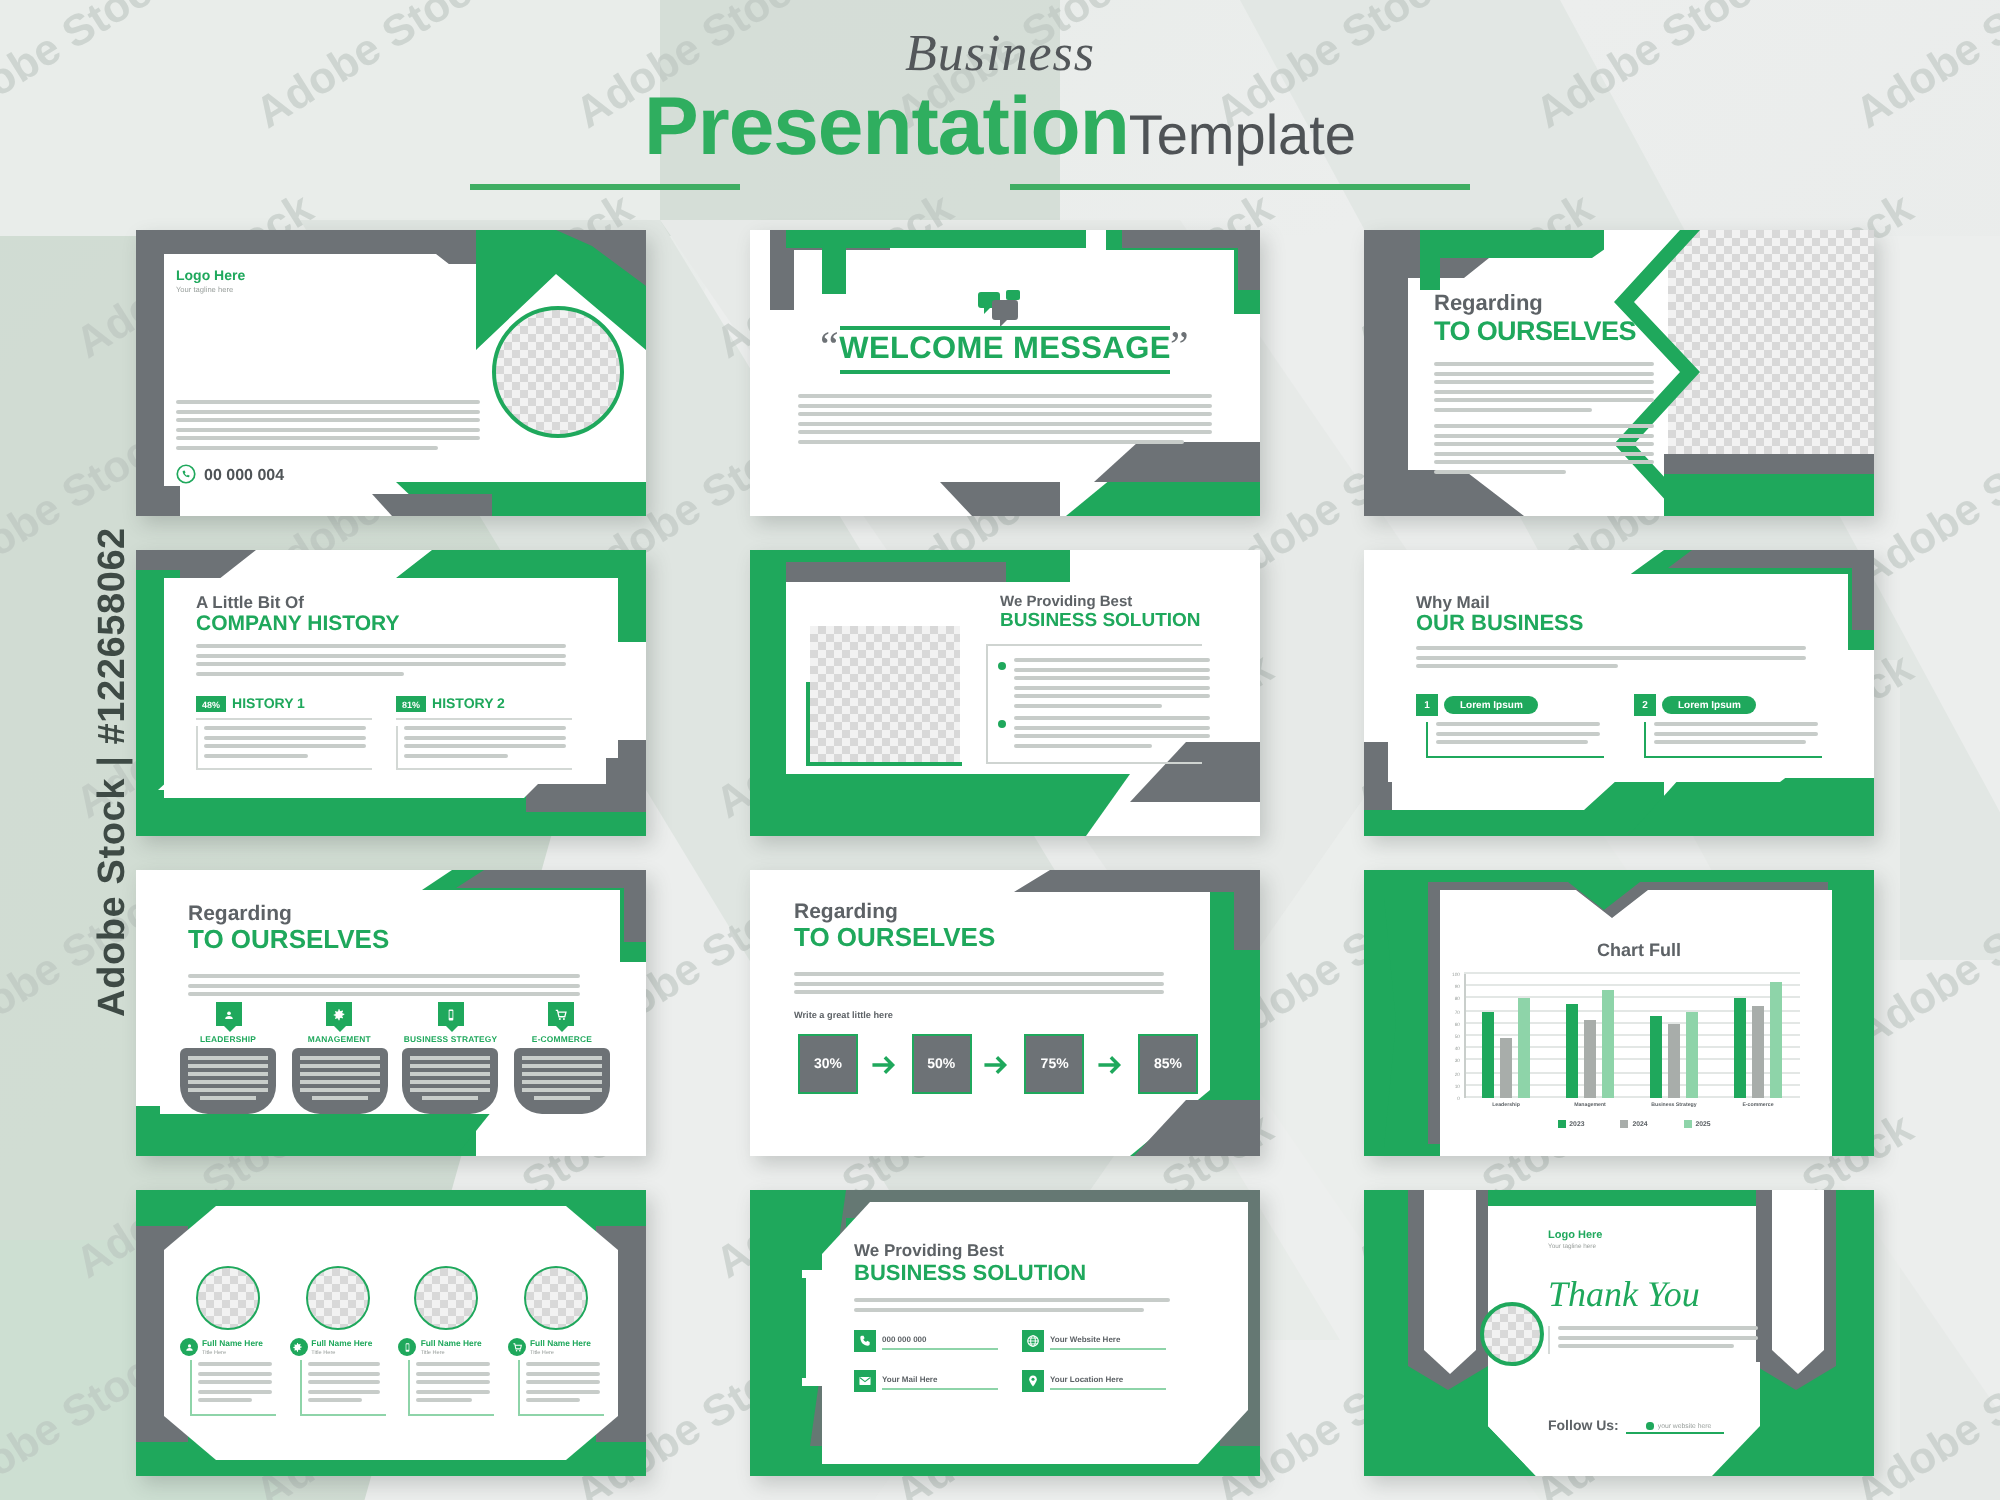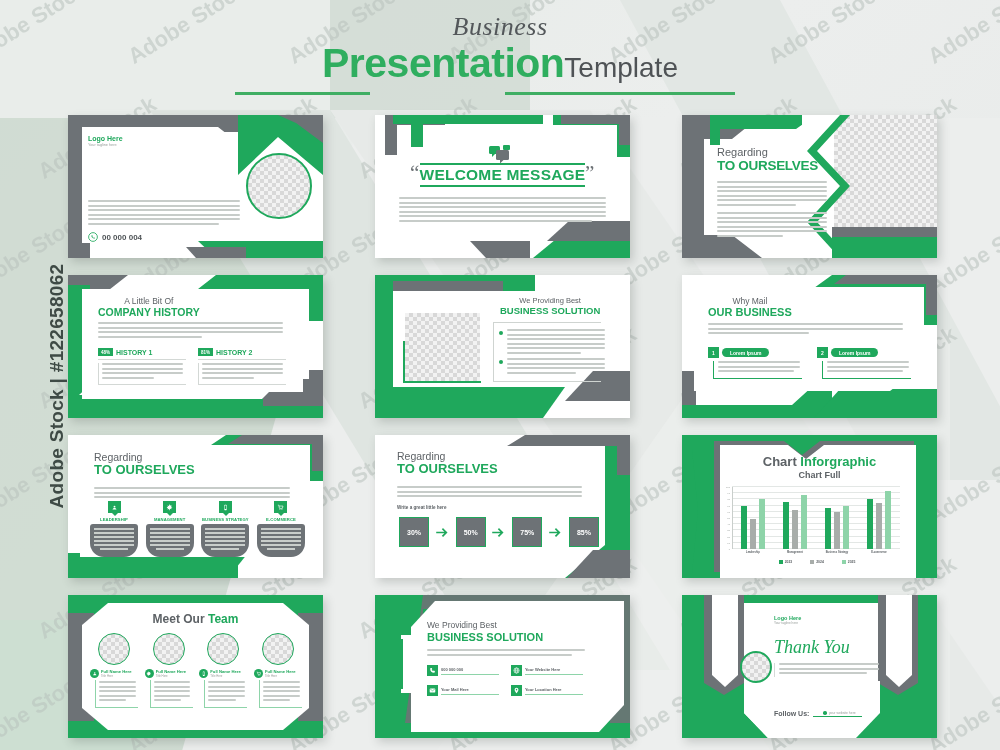--- a/index.html
+++ b/index.html
@@ -37,24 +37,24 @@
   .h-script{font-family:"Liberation Serif",serif;font-style:italic;font-size:26px;color:#53575a;
       letter-spacing:.5px;}
   .h-main{margin-top:-2px;font-size:41px;font-weight:700;letter-spacing:-.5px;}
   .h-green{color:#2fae5f;}
   .h-grey{color:#4f5356;font-weight:400;font-size:28px;letter-spacing:0;}
   
   .grid{position:absolute;left:0;top:0;width:1000px;height:750px;z-index:3;}
   .slide{position:absolute;background:#ffffff;box-shadow:3px 4px 9px rgba(60,70,65,.22);overflow:hidden;}
   .sl-w{width:255px;height:143px;}
   .col1{left:68px;} .col2{left:375px;} .col3{left:682px;}
-  .row1{top:115px;} .row2{top:275px;text-align:center;} .row3{top:435px;} .row4{top:595px;}
+  .row1{top:115px;} .row2{top:275px;} .row3{top:435px;} .row4{top:595px;}
   .gr{background:#1fa85c;} .gy{background:#6d7276;}
   .abs{position:absolute;}
-  .tl-grey{color:#5d6266;font-weight:400;}
+  .tl-grey{color:#5d6266;font-weight:700;}
   .tl-green{color:#1fa85c;font-weight:700;}
   .lines{display:block;}
   .ln{height:2px;background:#c7ccc9;margin-bottom:2.6px;border-radius:1px;}
   .chk{background-image:
       linear-gradient(45deg,#d8d8d8 25%,transparent 25%,transparent 75%,#d8d8d8 75%),
       linear-gradient(45deg,#d8d8d8 25%,transparent 25%,transparent 75%,#d8d8d8 75%);
       background-size:8px 8px;background-position:0 0,4px 4px;background-color:#f2f2f2;}
   .circ{border-radius:50%;}
   .ico{display:flex;align-items:center;justify-content:center;color:#fff;}
   .axis-l{position:absolute;left:0;top:0;bottom:0;width:1px;background:#c9cecb;}
@@ -512,24 +512,20 @@
 
   <div class="slide sl-w col3 row3">
     <div class="abs gr" style="left:0;top:0;width:255px;height:143px;"></div>
     <div class="abs gy" style="left:10px;top:6px;width:240px;height:131px;clip-path:polygon(22px 0,92px 0,110px 14px,128px 0,222px 0,222px 131px,22px 131px);"></div>
     <div class="abs" style="left:16px;top:10px;width:232px;height:133px;background:#fff;clip-path:polygon(22px 0,90px 0,108px 14px,126px 0,218px 0,218px 133px,22px 133px);"></div>
     <div class="abs gr" style="left:10px;top:14px;width:20px;height:125px;clip-path:polygon(0 0,20px 0,20px 125px,0 125px,6px 62px);"></div>
 
     <div class="abs" style="left:30px;top:20px;width:215px;text-align:center;font-size:13px;font-weight:700;">
       <span style="color:#5d6266;"></span>
     </div>
-    <div class="abs" style="left:30px;top:19px;width:215px;text-align:center;font-size:13px;font-weight:700;">
-      <span style="color:#5d6266;">Chart</span>
-      <span style="color:#1fa85c;">Inforgraphic</span>
-    </div>
     <div class="abs" style="left:30px;top:35px;width:215px;text-align:center;font-size:9px;font-weight:700;color:#5d6266;">Chart Full</div>
 
     <div class="abs" id="chart-plot" style="left:50px;top:52px;width:168px;height:62px;">
         <div class="grid-l" style="bottom: 0px;"></div>
         <div style="position: absolute; right: 100%; margin-right: 2px; bottom: -2px; font-size: 2.4px; color: rgb(154, 160, 157);">0</div>
         <div class="grid-l" style="bottom: 6.2px;"></div>
         <div style="position: absolute; right: 100%; margin-right: 2px; bottom: 4.2px; font-size: 2.4px; color: rgb(154, 160, 157);">10</div>
         <div class="grid-l" style="bottom: 12.4px;"></div>
         <div style="position: absolute; right: 100%; margin-right: 2px; bottom: 10.4px; font-size: 2.4px; color: rgb(154, 160, 157);">20</div>
         <div class="grid-l" style="bottom: 18.6px;"></div>
@@ -590,24 +586,20 @@
           <span style="font-size:3.4px;font-weight:700;color:#5d6266;">2025</span>
         </div>
       </div>
   </div>
 
   <div class="slide sl-w col1 row4">
     <div class="abs gy" style="left:0;top:0;width:255px;height:143px;"></div>
     <div class="abs gr" style="left:0;top:0;width:255px;height:143px;clip-path:polygon(0 0,255px 0,255px 18px,230px 18px,230px 126px,255px 126px,255px 143px,0 143px,0 126px,26px 126px,26px 18px,0 18px);"></div>
     <div class="abs" style="left:14px;top:8px;width:227px;height:127px;background:#fff;clip-path:polygon(26px 0,201px 0,227px 22px,227px 105px,201px 127px,26px 127px,0 105px,0 22px);"></div>
 
-    <div class="abs" style="left:0;top:17px;width:255px;text-align:center;font-size:12px;font-weight:700;">
-      <span style="color:#5d6266;">Meet Our</span>
-      <span style="color:#1fa85c;">Team</span>
-    </div>
 
     <div class="abs" id="team" style="left:22px;top:38px;width:212px;display:flex;justify-content:space-between;">
         <div style="width: 48px;">
           <div class="circ chk" style="width:30px;height:30px;margin:0 auto;border:1.6px solid #1fa85c;"></div>
           <div style="display:flex;align-items:center;gap:2px;margin-top:4px;">
             <div style="width:9px;height:9px;border-radius:50%;background:#1fa85c;display:flex;align-items:center;justify-content:center;flex:none;">
               <svg width="5.5" height="5.5" viewBox="0 0 24 24">
                 <circle cx="12" cy="8.5" r="3.4" fill="#ffffff"></circle>
                 <path d="M5 19c0-3.8 3.1-5.8 7-5.8s7 2 7 5.8z" fill="#ffffff"></path>
               </svg>

